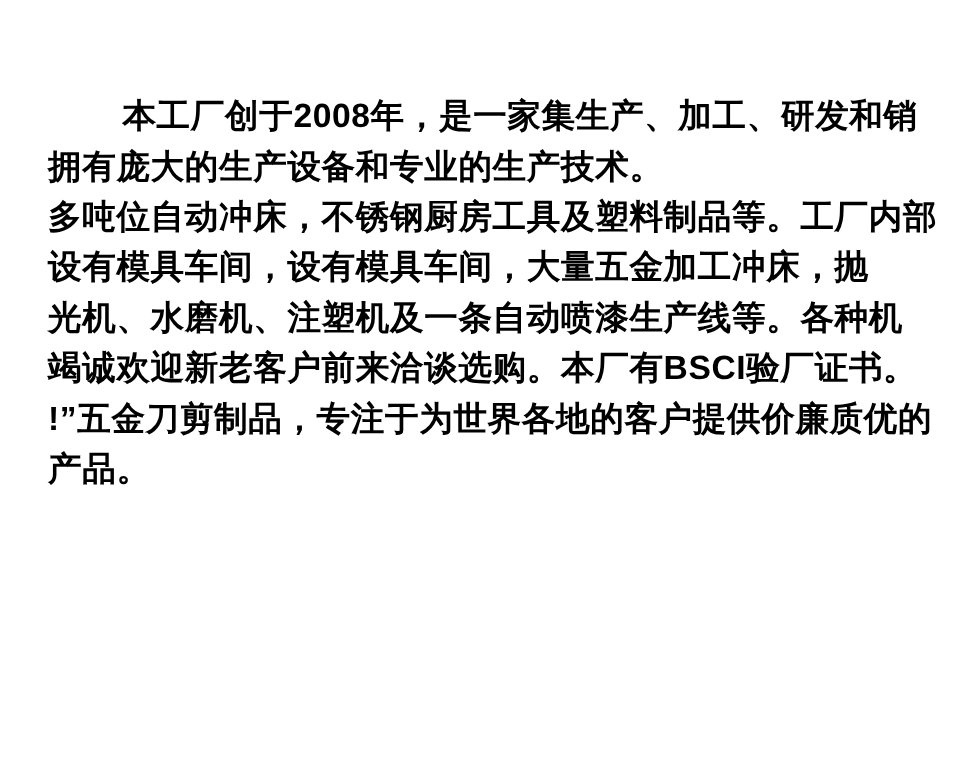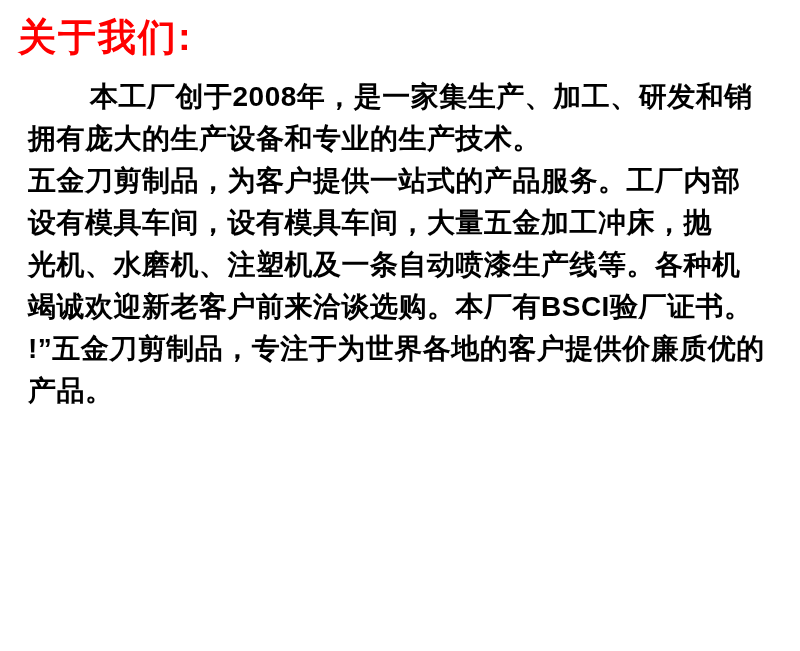--- a/index.html
+++ b/index.html
@@ -33,33 +33,33 @@
     width: 762px;
     font-size: 28px;
     font-weight: bold;
     letter-spacing: 0.5px;
     color: #000000;
   }
   .line {
     height: 42px;
     line-height: 42px;
     white-space: nowrap;
+    margin-left: 12px;
   }
   .line.indent {
     padding-left: 62px;
   }
 </style>
 </head>
 <body>
 
 <div class="page" style="background: rgb(255, 255, 255);">
-  <div class="page-title" style="color: rgb(255, 0, 0);">关于我们:</div>
   <div class="about-body" style="color: rgb(0, 0, 0);">
       <div class="line indent">本工厂创于2008年，是一家集生产、加工、研发和销</div>
       <div class="line">拥有庞大的生产设备和专业的生产技术。</div>
-      <div class="line">五金刀剪制品，为客户提供一站式的产品服务。工厂内部</div>
+      <div class="line">多吨位自动冲床，不锈钢厨房工具及塑料制品等。工厂内部</div>
       <div class="line">设有模具车间，设有模具车间，大量五金加工冲床，抛</div>
       <div class="line">光机、水磨机、注塑机及一条自动喷漆生产线等。各种机</div>
       <div class="line">竭诚欢迎新老客户前来洽谈选购。本厂有BSCI验厂证书。</div>
       <div class="line">!”五金刀剪制品，专注于为世界各地的客户提供价廉质优的</div>
       <div class="line">产品。</div>
     </div>
 </div>
 
 </body></html>

